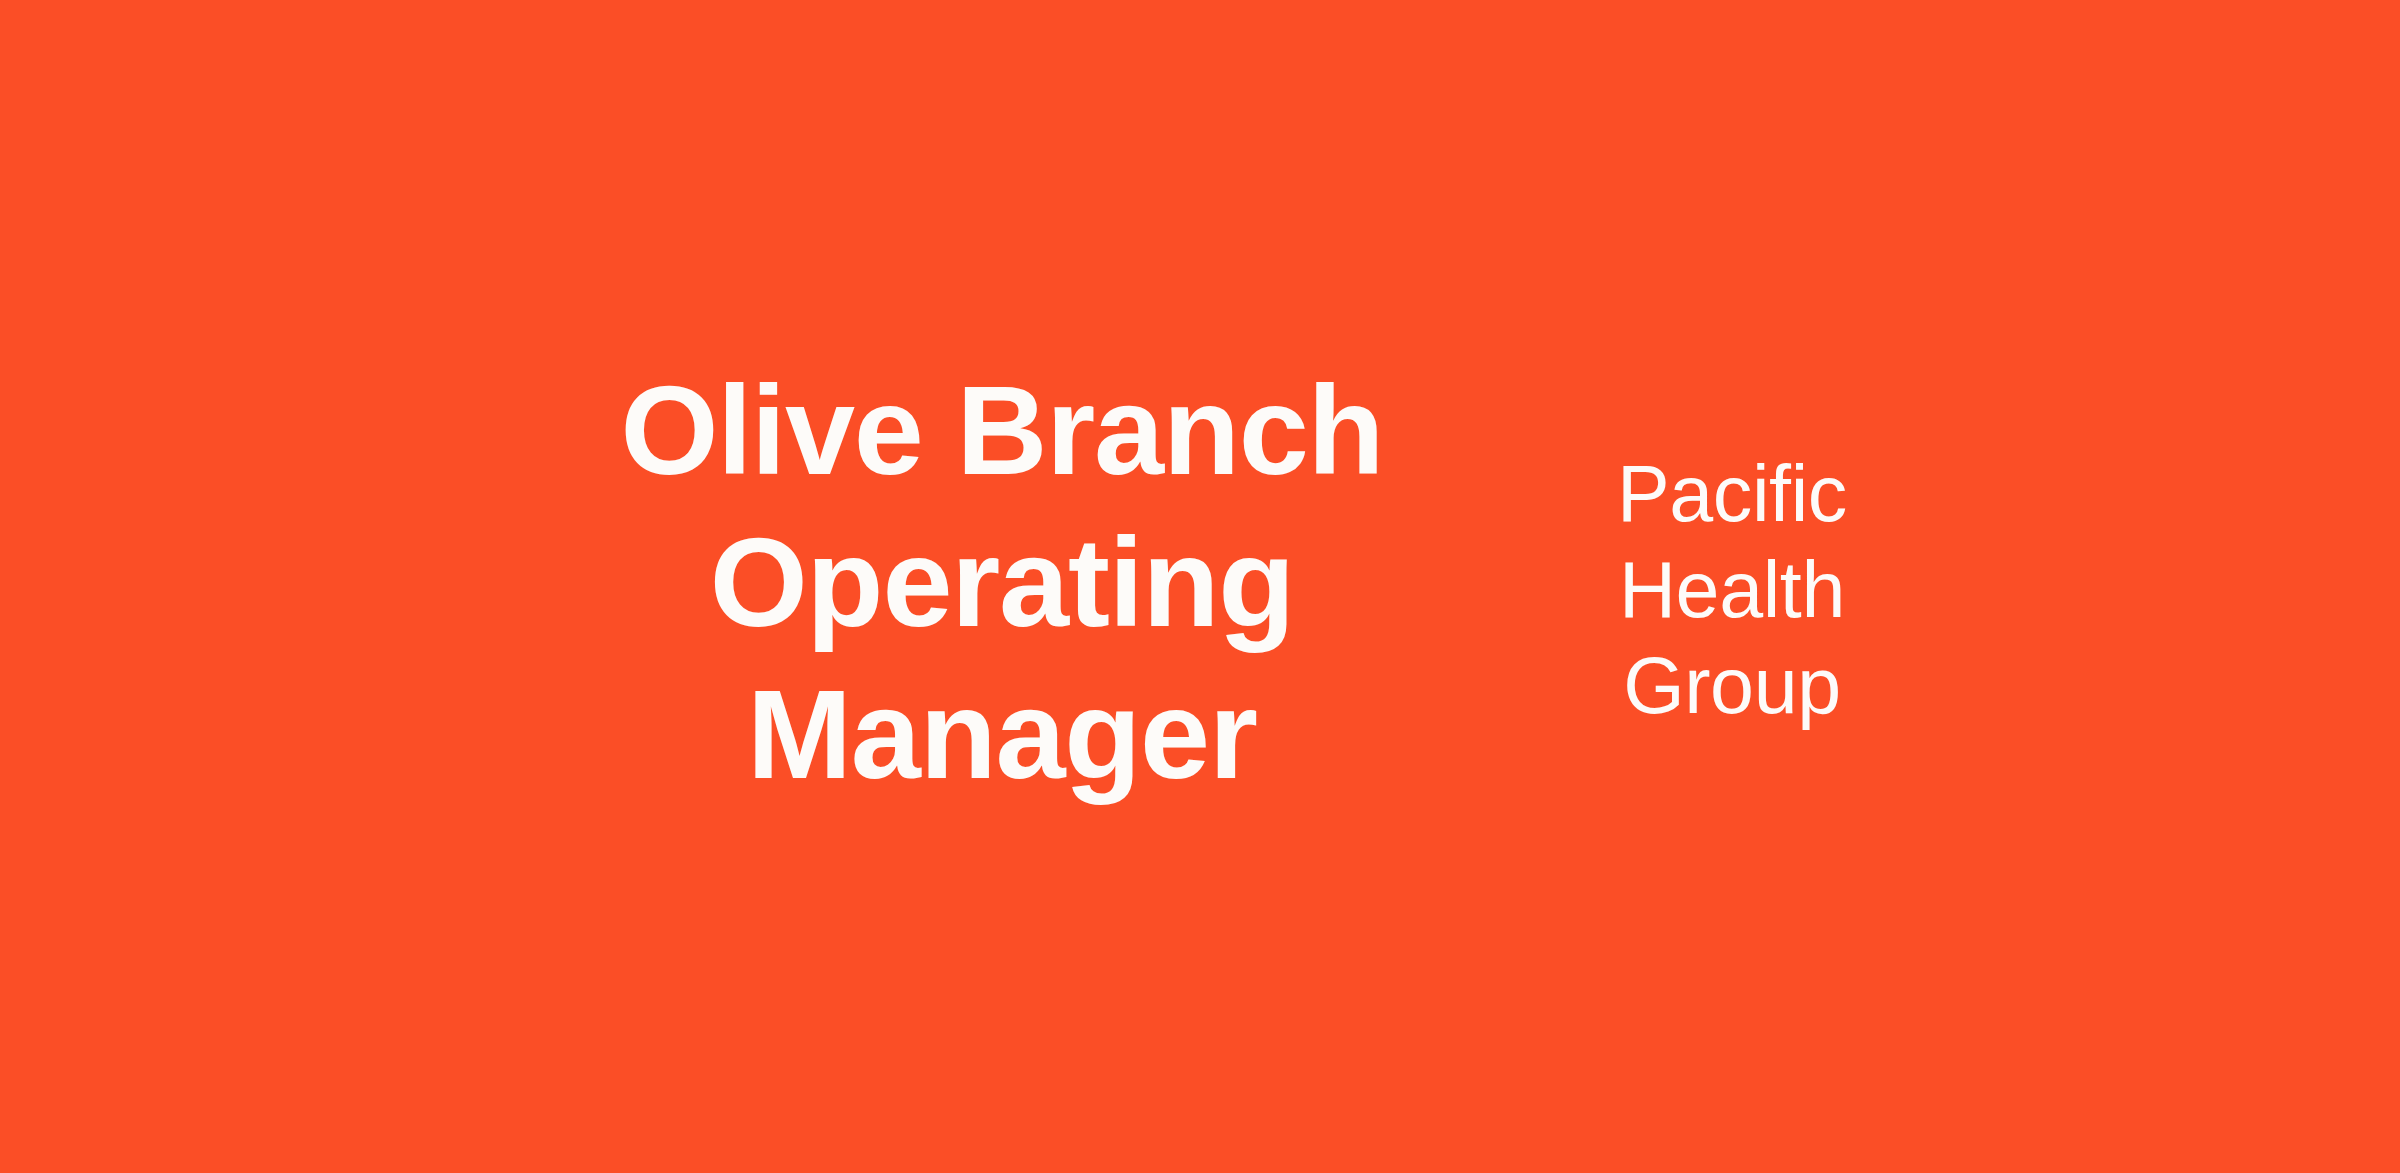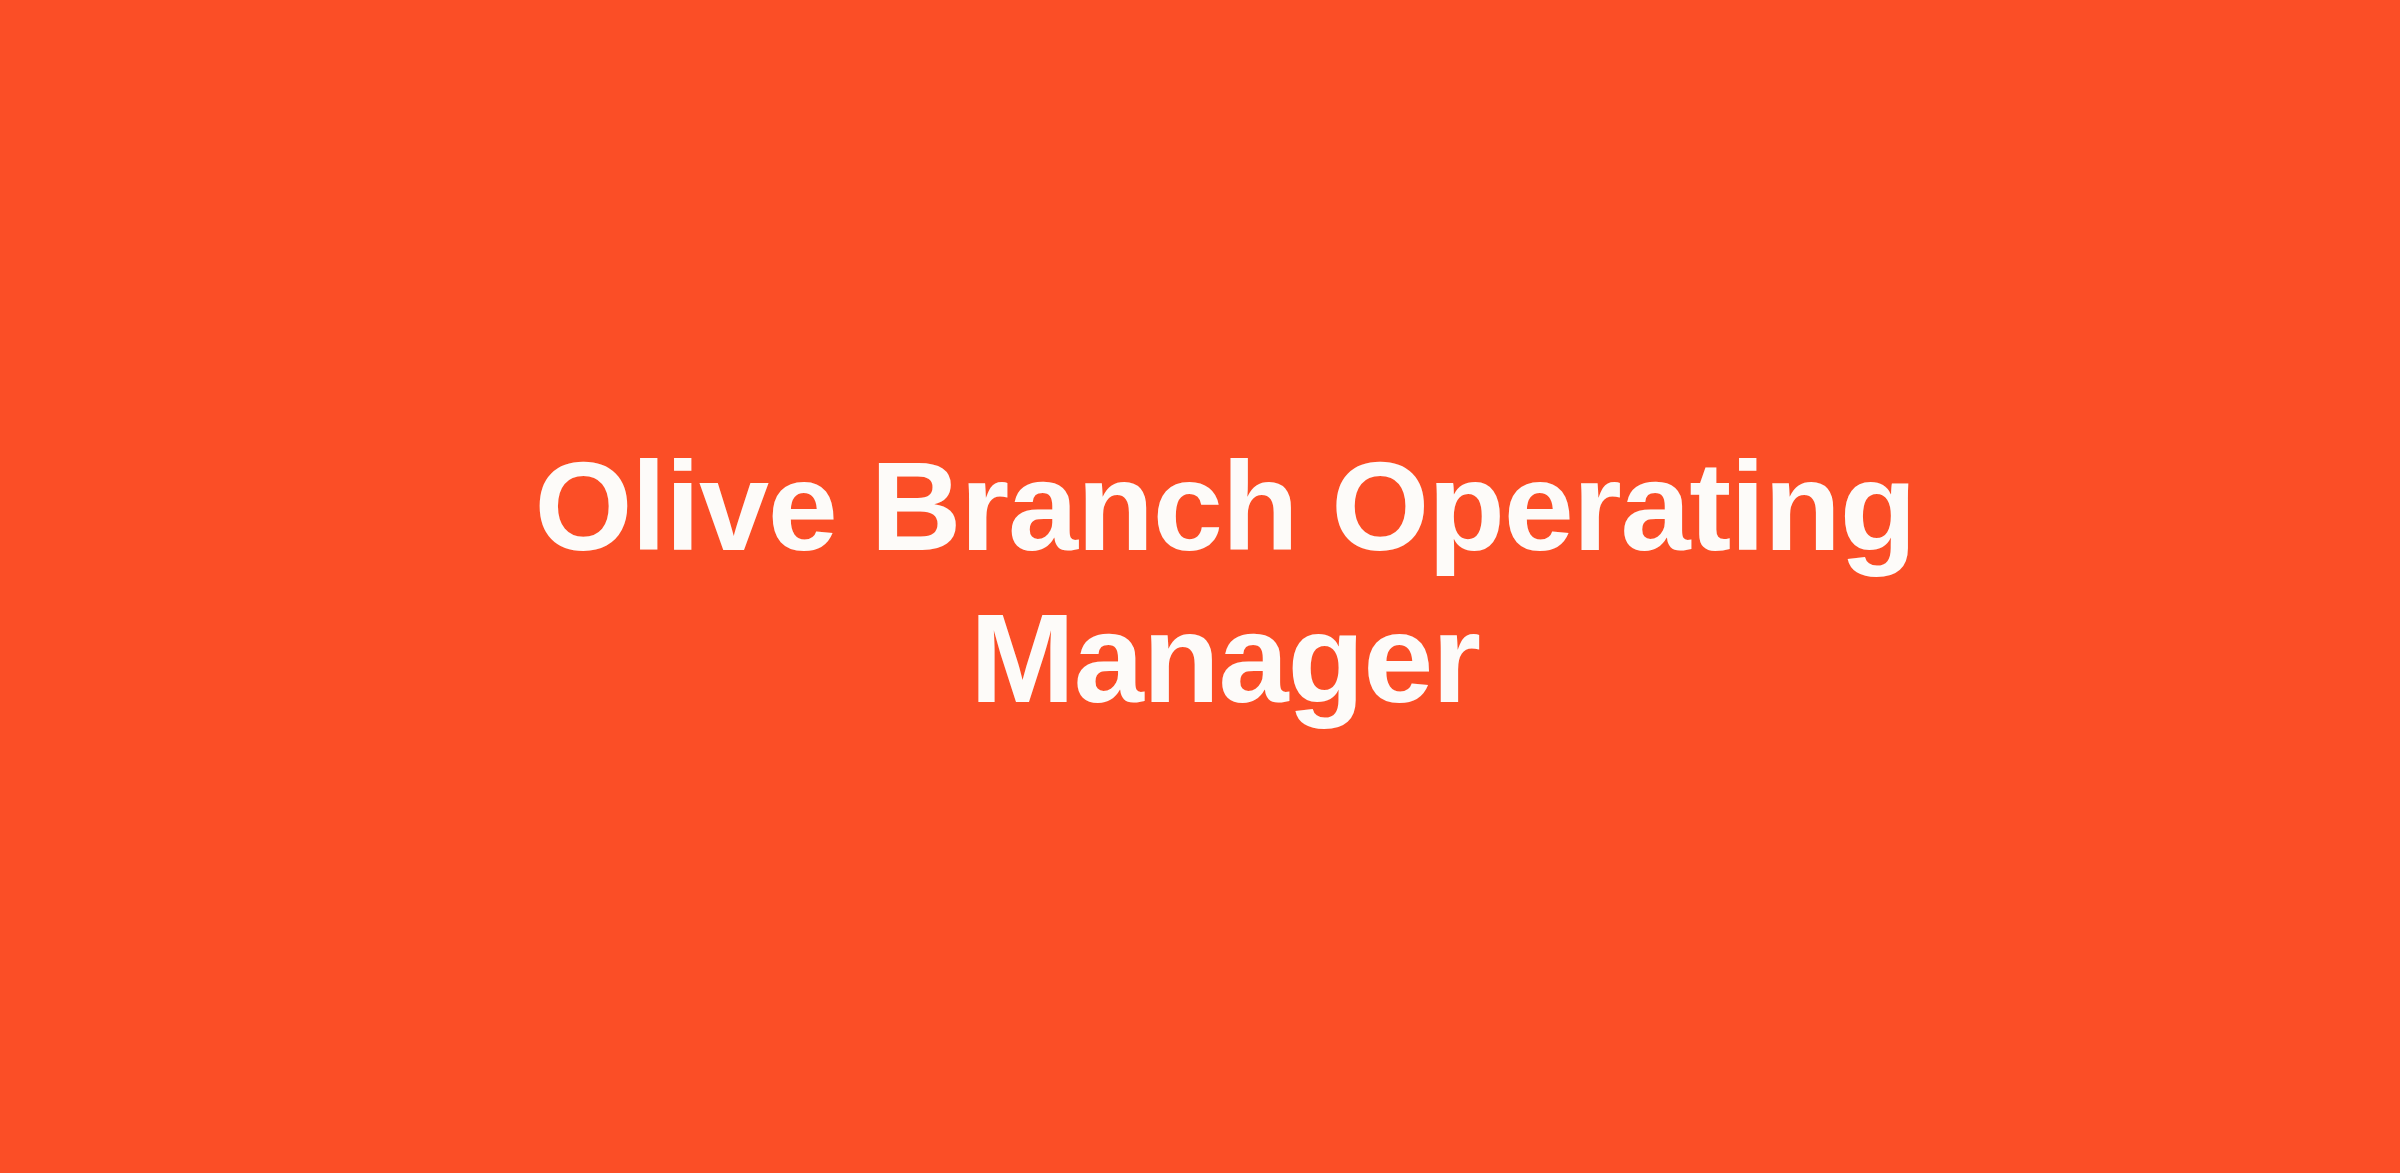--- a/index.html
+++ b/index.html
@@ -28,21 +28,21 @@
     align-items: center;
     justify-content: center;
     -webkit-font-smoothing: antialiased;
   }
 
   
   .hero-content {
     display: flex;
     flex-direction: row;
     align-items: center;
-    justify-content: flex-end;
+    justify-content: center;
     width: 1460px;
     text-align: center;
     
     margin-top: -8px;
   }
 
   
   .hero-title {
     margin: 0;
     padding: 0;
@@ -71,16 +71,17 @@
 </style>
 </head>
 <body>
 
 <div class="hero-card" style="background-color: rgb(251, 78, 38);">
 
   <div class="hero-content">
 
     <h1 class="hero-title" style="color: rgb(253, 251, 249);">Olive Branch Operating Manager</h1>
 
+    <h2 class="hero-subtitle" style="color: rgb(253, 251, 249);">Pacific Health Group</h2>
 
   </div>
 
 </div>
 
 </body></html>

